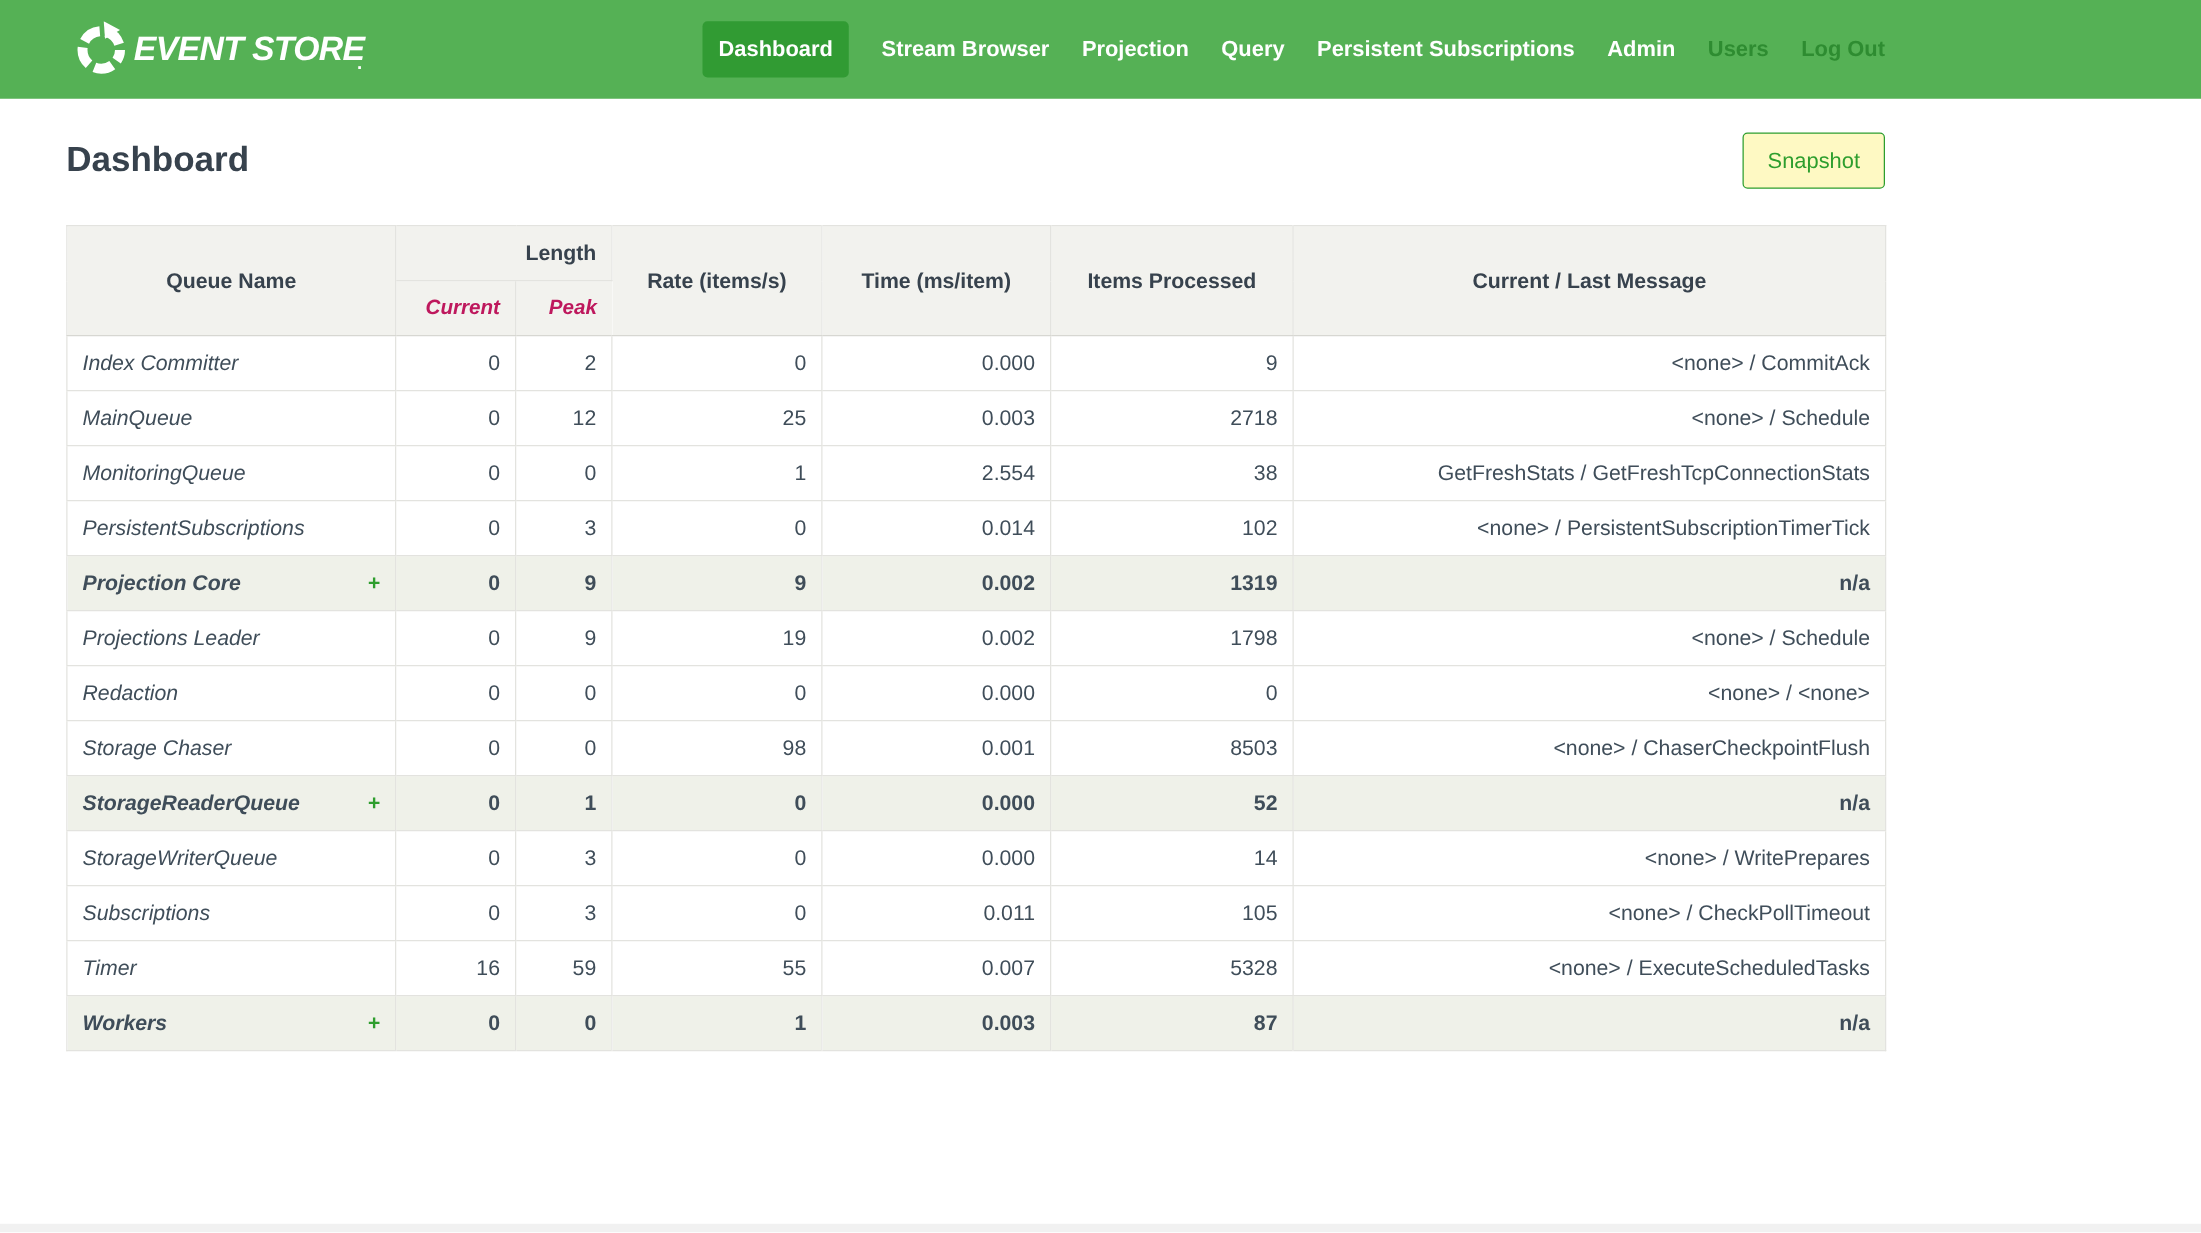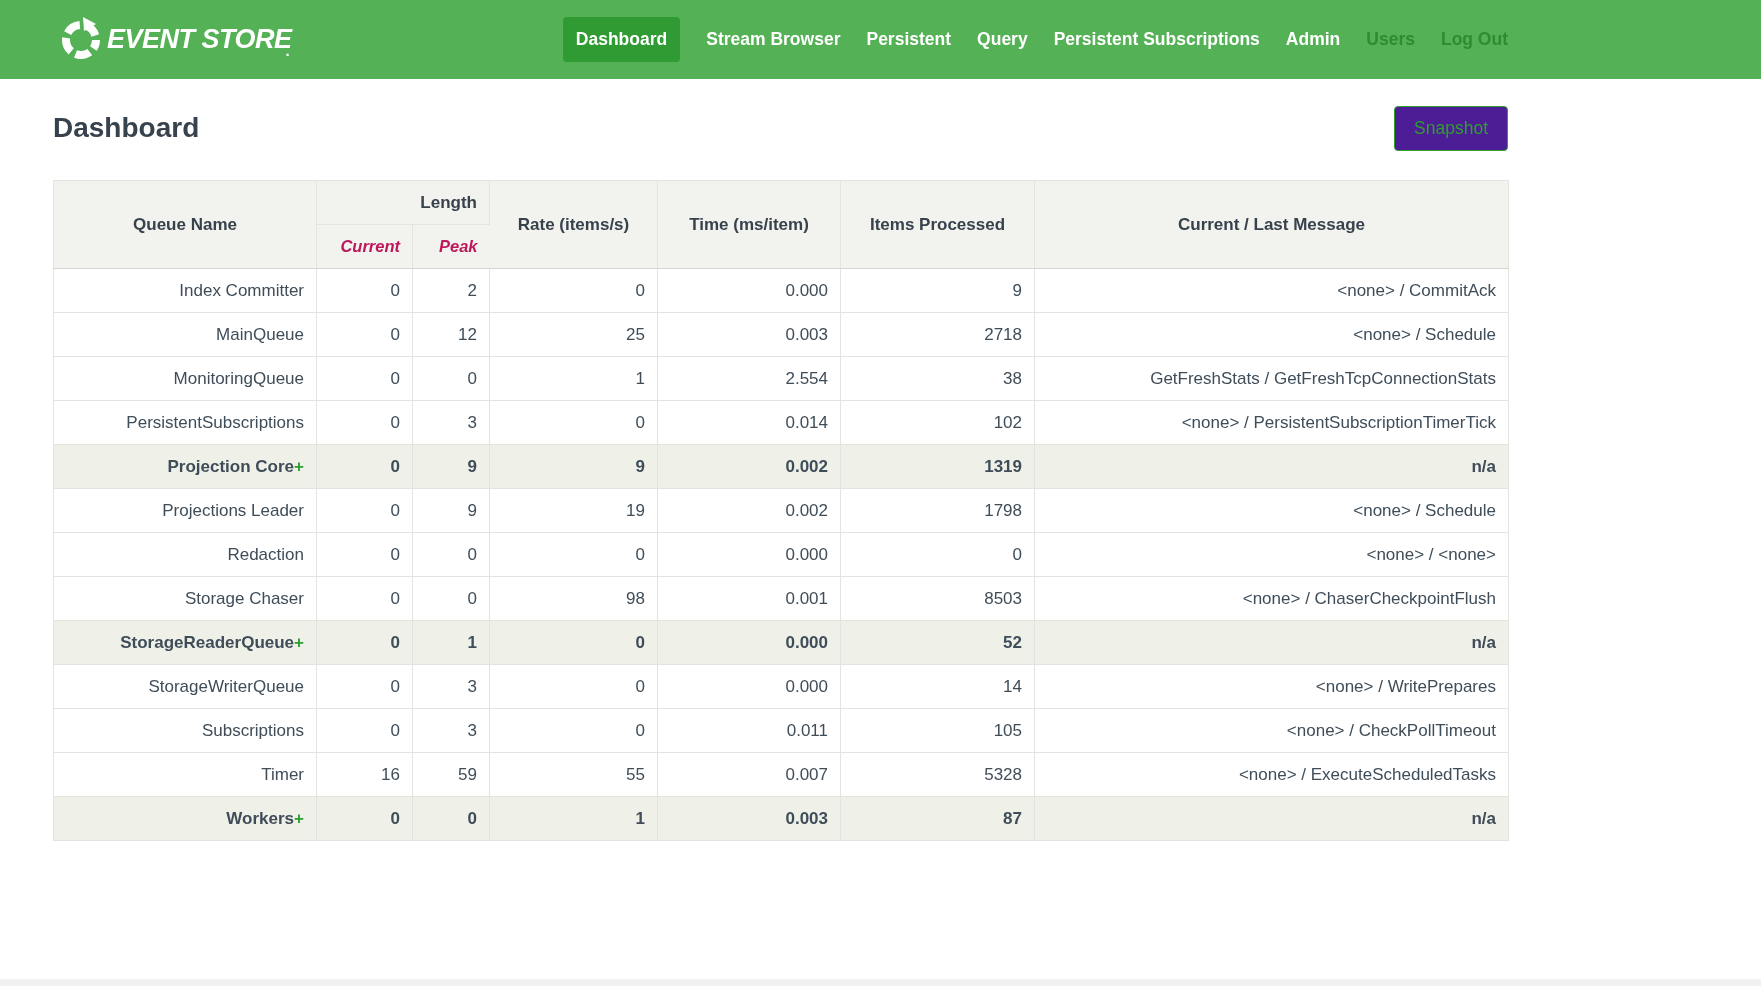--- a/index.html
+++ b/index.html
@@ -48,21 +48,21 @@
   .content { width: 1455px; margin-left: 53px; }
   .page-head {
     display: flex; align-items: center; justify-content: space-between;
     margin-top: 26px; height: 46px;
   }
   .page-title {
     margin: 0; font-size: 28px; font-weight: bold;
     color: var(--title-text, #37424d);
   }
   .snapshot-btn {
-    background: #4c1d95;
+    background: #fef9c3;
     border: 1px solid var(--accent-green, #2e9e2e);
     color: var(--accent-green, #2e9e2e);
     font-family: inherit; font-size: 17.5px;
     padding: 11px 19px; border-radius: 4px; cursor: pointer;
   }
 
   
   table.queues {
     border-collapse: collapse; table-layout: fixed;
     width: 1455px; margin-top: 29px;
@@ -89,21 +89,21 @@
   .th-sub {
     font-style: italic; color: #be185d; font-size: 16.5px;
   }
   tbody td {
     color: var(--body-text, #3f4d59);
     text-align: right; height: 44px;
     border-bottom: 1px solid var(--border-light, #e3e3df);
     background: #ffffff;
   }
   tbody tr:last-child td { border-bottom: none; }
-  td.c-name { text-align: right; }
+  td.c-name { text-align: left; font-style: italic; }
   td.c-name .plus {
     float: right;
     color: var(--accent-green, #2e9e2e);
     font-weight: bold; cursor: pointer;
   }
   tr.group td {
     background: var(--group-row-bg, #eff1e9);
     font-weight: bold;
     margin-top: 29px;
   }
@@ -127,21 +127,21 @@
         </g>
         <polygon points="25,0 38,7 26,14" fill="#ffffff"></polygon>
       </svg>
     </span>
     <span class="logo-text">EVENT STORE</span>
     <span class="logo-dot" style="margin-left:-9px;">.</span>
   </div>
   <nav class="nav">
     <a class="nav-item active">Dashboard</a>
     <a class="nav-item">Stream Browser</a>
-    <a class="nav-item">Persistent</a>
+    <a class="nav-item">Projection</a>
     <a class="nav-item">Query</a>
     <a class="nav-item">Persistent Subscriptions</a>
     <a class="nav-item">Admin</a>
     <a class="nav-item muted">Users</a>
     <a class="nav-item muted">Log Out</a>
   </nav>
 </header>
 
 <main class="content">
   <div class="page-head">

